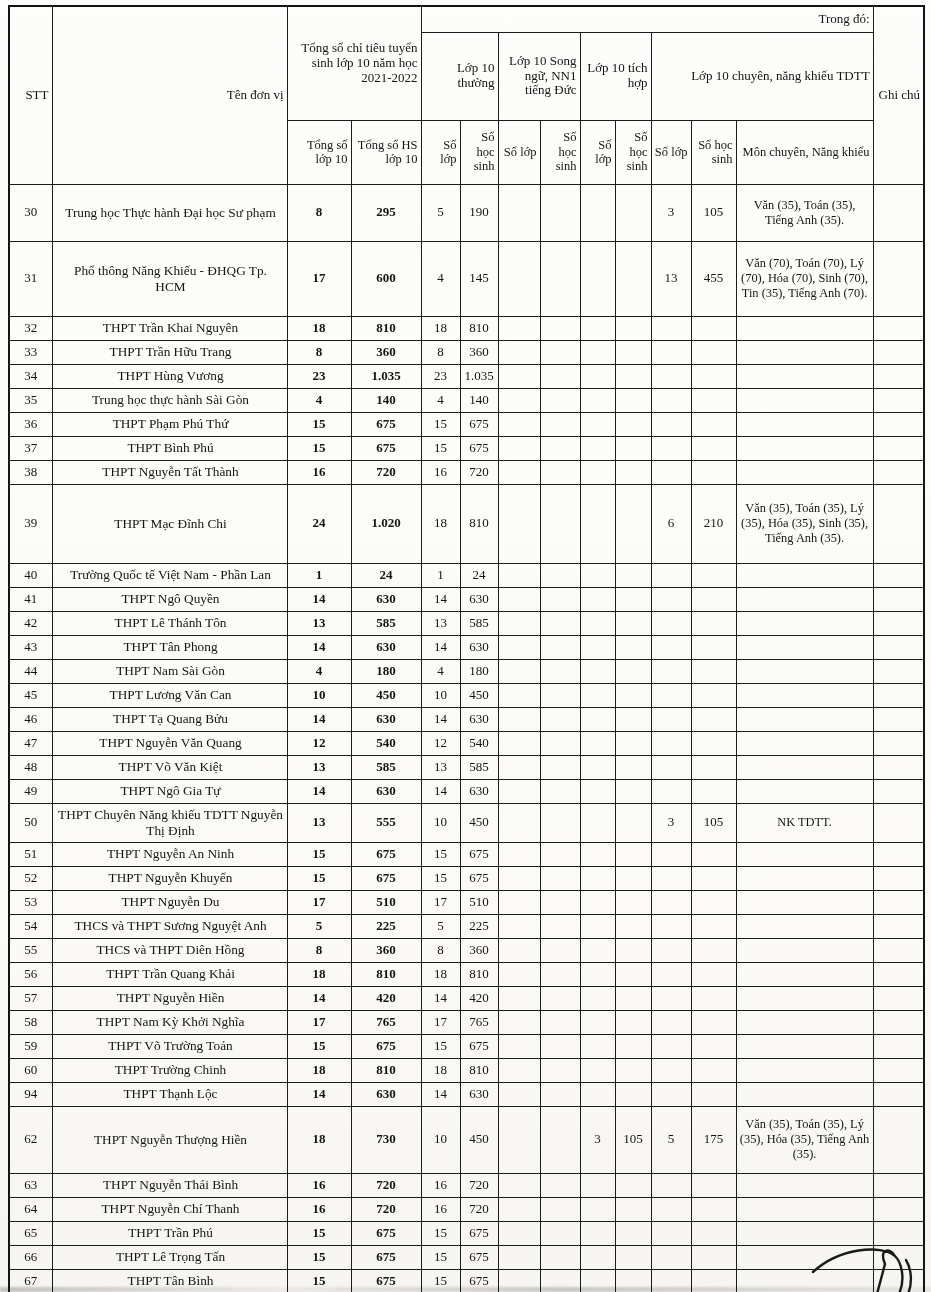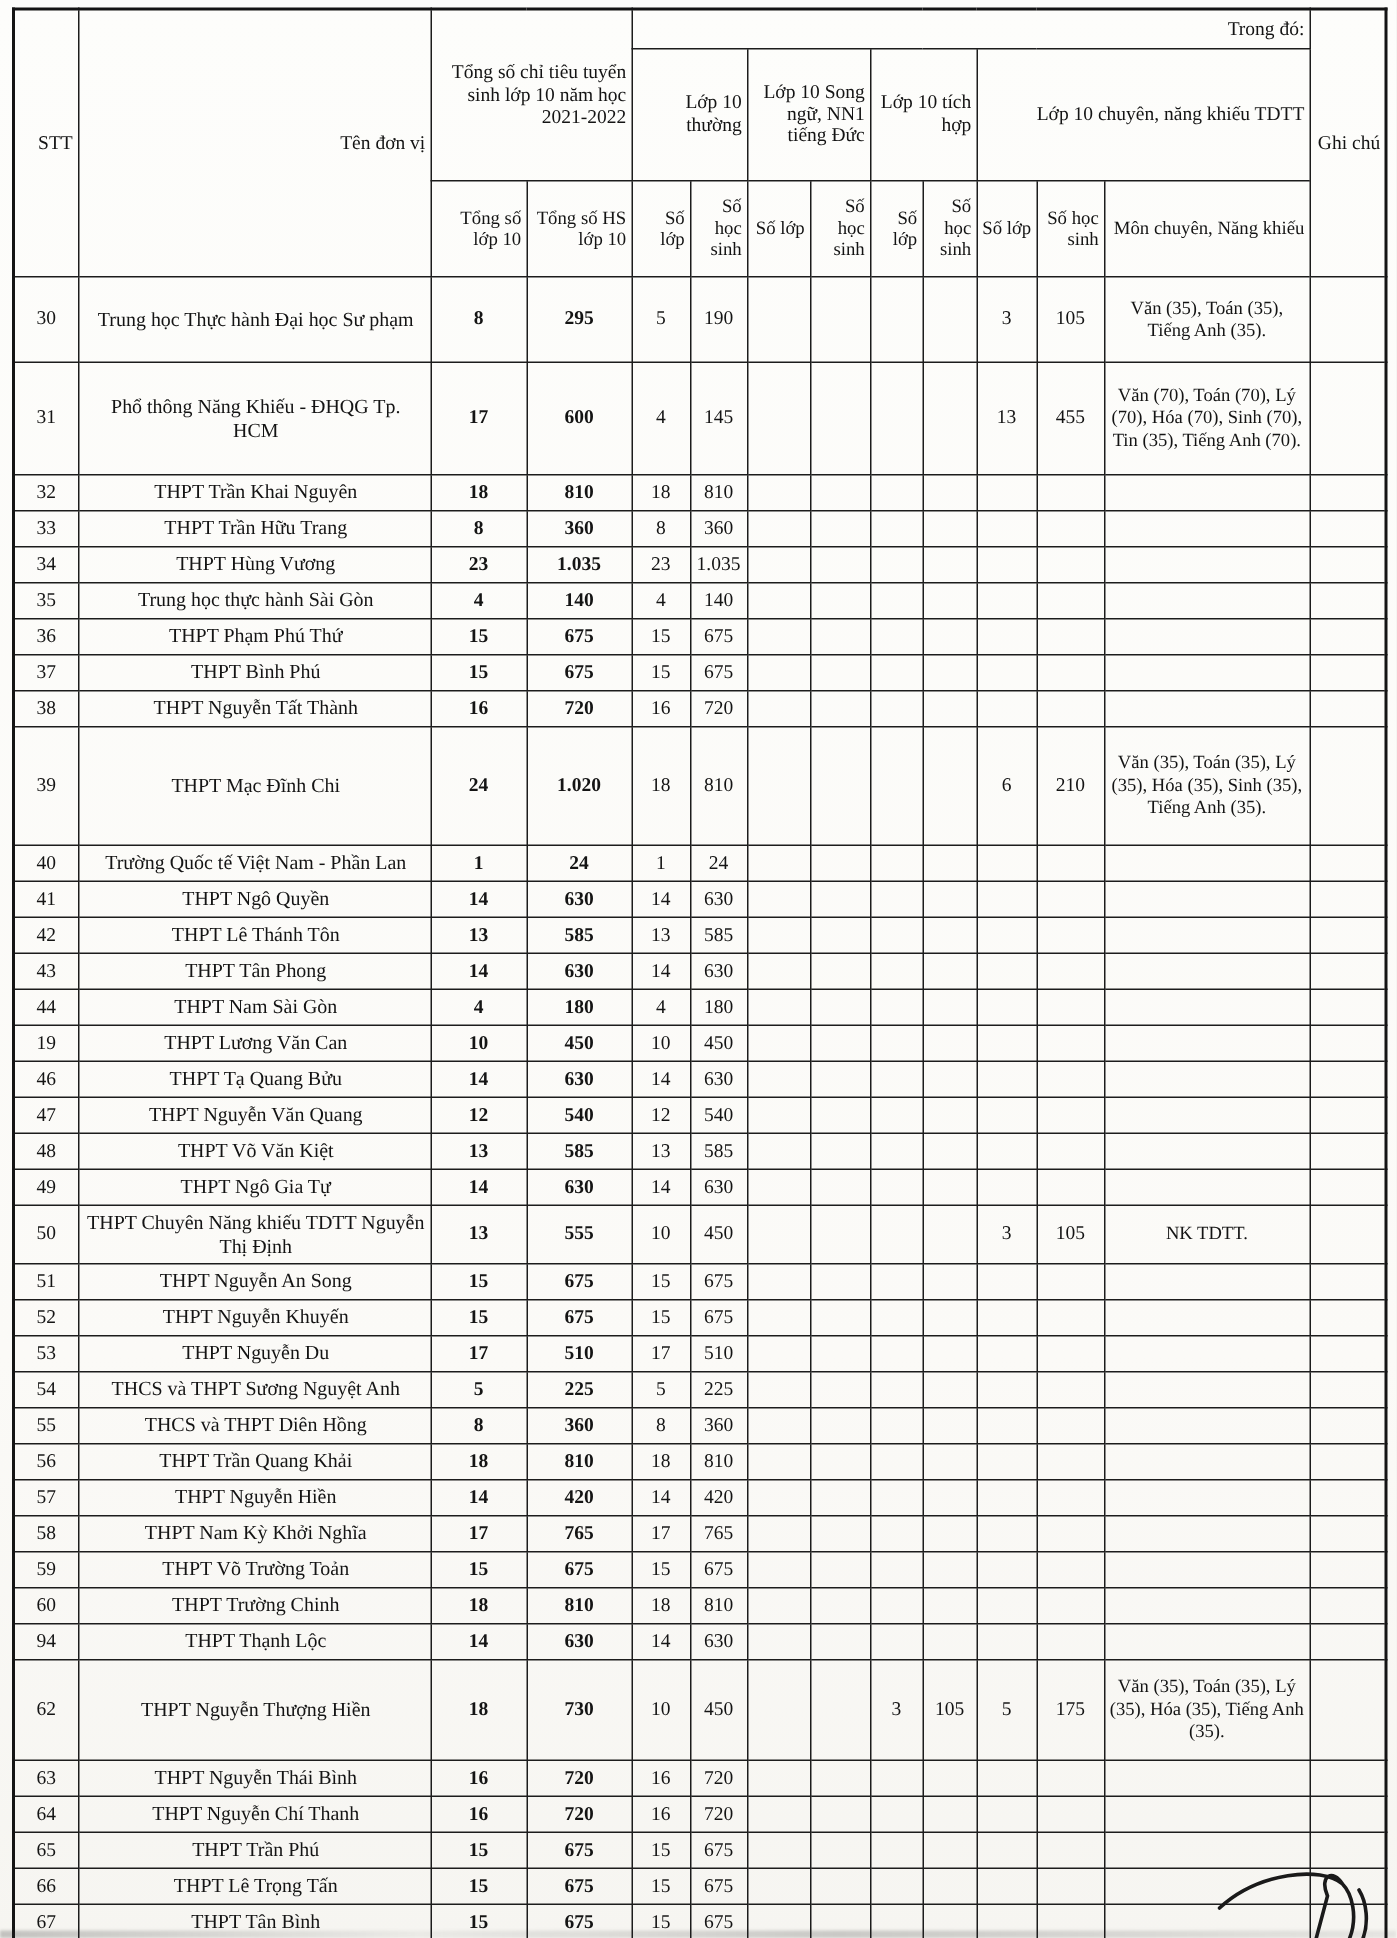--- a/index.html
+++ b/index.html
@@ -350,21 +350,21 @@
           <td></td>
           <td></td>
           <td></td>
           <td></td>
           <td></td>
           <td></td>
           <td class=" mon"></td>
           <td></td>
         </tr>
         <tr>
-          <td>19</td>
+          <td>45</td>
           <td class="name">THPT Lương Văn Can</td>
           <td class="b">10</td>
           <td class="b">450</td>
           <td>10</td>
           <td>450</td>
           <td></td>
           <td></td>
           <td></td>
           <td></td>
           <td></td>
@@ -447,21 +447,21 @@
           <td></td>
           <td></td>
           <td></td>
           <td>3</td>
           <td>105</td>
           <td class=" mon">NK TDTT.</td>
           <td></td>
         </tr>
         <tr>
           <td>51</td>
-          <td class="name">THPT Nguyễn An Song</td>
+          <td class="name">THPT Nguyễn An Ninh</td>
           <td class="b">15</td>
           <td class="b">675</td>
           <td>15</td>
           <td>675</td>
           <td></td>
           <td></td>
           <td></td>
           <td></td>
           <td></td>
           <td></td>

